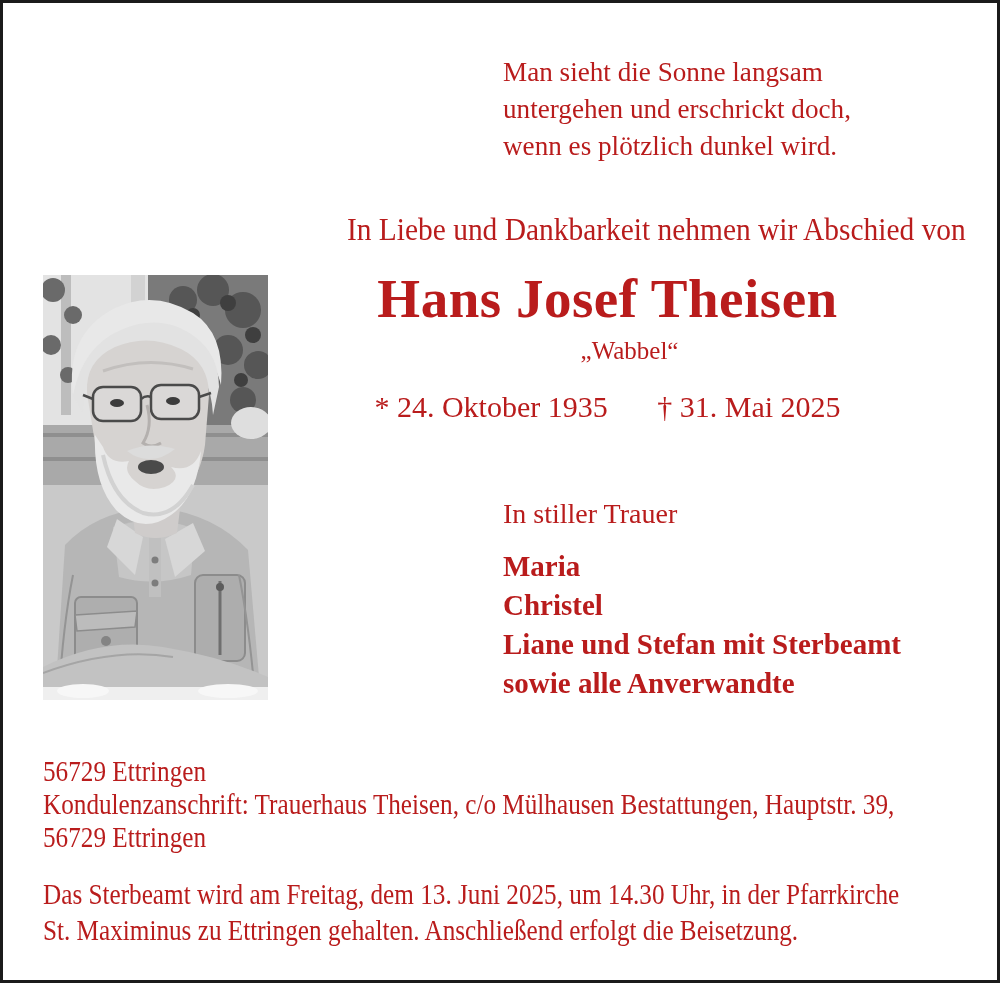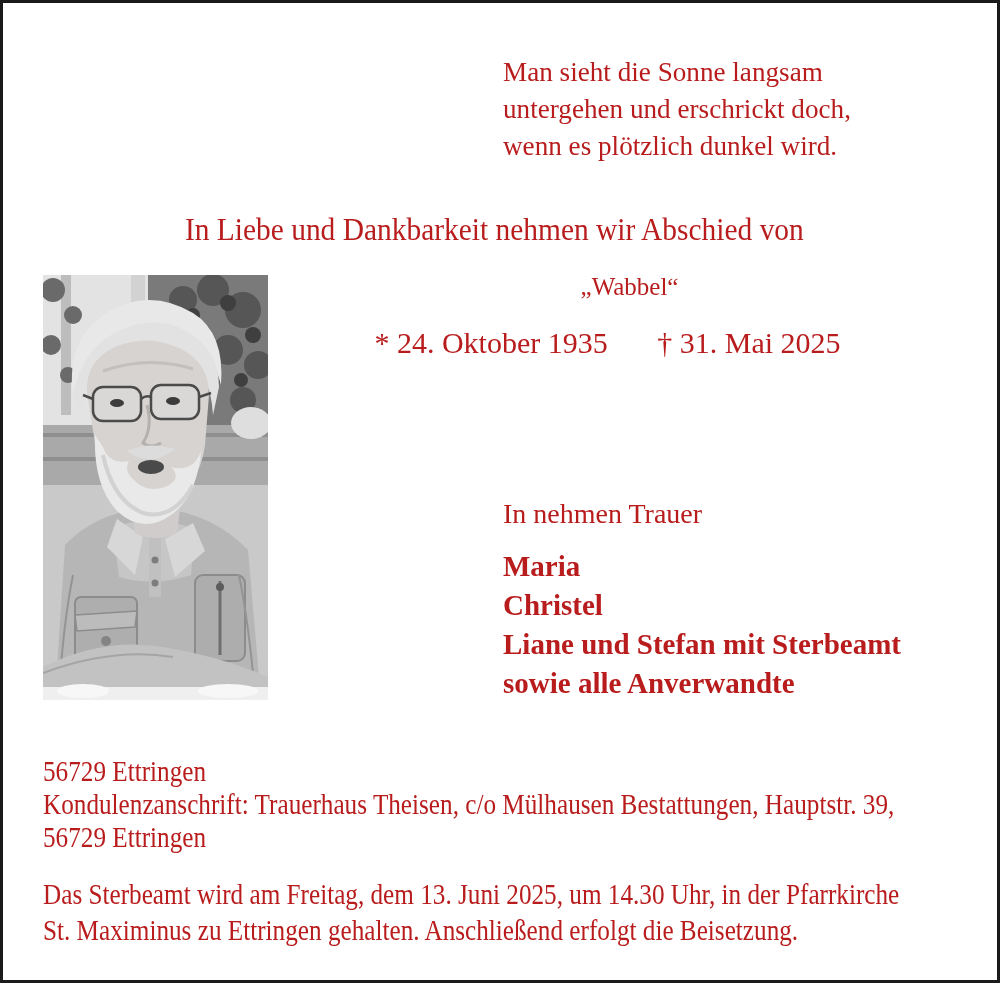--- a/index.html
+++ b/index.html
@@ -16,22 +16,22 @@
   }
   .abs { position: absolute; }
 
   #poem {
     left: 500px; top: 50px;
     font-size: 28px; line-height: 37px;
     transform: scaleX(0.97); transform-origin: 0 0;
     white-space: nowrap;
   }
   #intro-line {
-    left: 0; right: 12px; top: 206px;
-    text-align: center;
+    left: 0; right: 4px; top: 206px;
+    text-align: right;
     font-size: 32px; line-height: 40px;
     white-space: nowrap;
   }
   #intro-line .inner {
     display: inline-block;
     transform: scaleX(0.92); transform-origin: 50% 0;
   }
   #header-block {
     left: 265px; right: 50px; top: 264px;
     text-align: center;
@@ -175,28 +175,29 @@
 
     <path d="M52 160 Q50 210 74 236 Q100 260 128 240 Q154 222 158 176 Q150 198 128 192 Q140 204 122 212 Q104 218 92 206 Q80 196 86 186 Q66 190 60 172 Z" fill="#e9e9e9"></path>
     <path d="M60 180 Q70 226 100 238 Q130 246 150 210" stroke="#d2d2d2" stroke-width="4" fill="none"></path>
 
     <path d="M84 176 Q106 166 132 174 Q120 184 106 184 Q94 184 84 176 Z" fill="#dcdcdc"></path>
 
     <ellipse cx="108" cy="192" rx="13" ry="7" fill="#4a4a4a"></ellipse>
   </svg>
 
   <div id="header-block" class="abs">
+    <div id="deceased-name">Hans Josef Theisen</div>
     <div id="nickname">„Wabbel“</div>
     <div id="dates">
       <span id="birth-date">* 24. Oktober 1935</span>
       <span id="death-date">† 31. Mai  2025</span>
     </div>
   </div>
 
-  <div id="mourning-heading" class="abs">In nehmen Trauer</div>
+  <div id="mourning-heading" class="abs">In stiller Trauer</div>
   <div id="mourners" class="abs">
     <div>Maria</div>
     <div>Christel</div>
     <div>Liane und Stefan mit Sterbeamt</div>
     <div>sowie alle Anverwandte</div>
   </div>
 
   <div id="address-block" class="abs condensed">
     <div>56729 Ettringen</div>
     <div>Kondulenzanschrift: Trauerhaus Theisen, c/o Mülhausen Bestattungen, Hauptstr. 39,</div>

